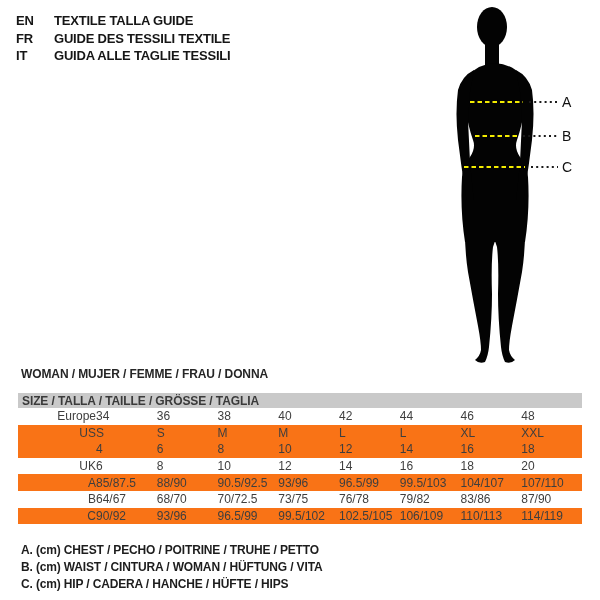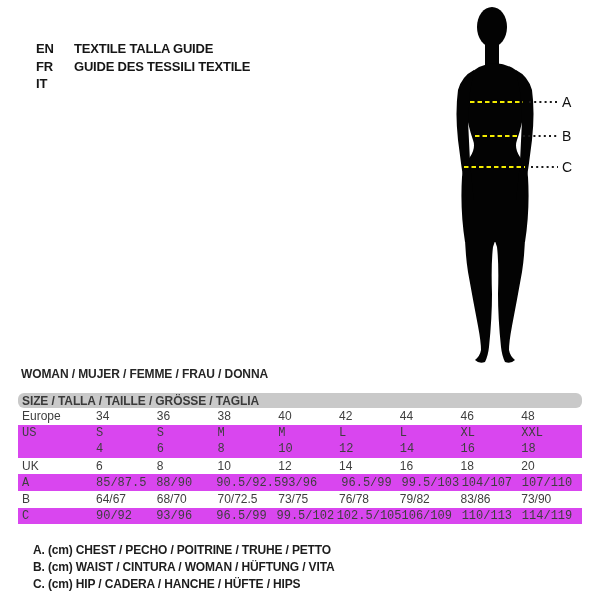--- a/index.html
+++ b/index.html
@@ -1,56 +1,57 @@
 <!DOCTYPE html>
 <html><head>
 <meta charset="utf-8">
 <style>
   html,body{margin:0;padding:0;background:#fff;}
   .canvas{
     position:relative;width:600px;height:600px;background:#ffffff;
     font-family:"Liberation Sans",sans-serif;overflow:hidden;
   }
   
-  .lang-block{position:absolute;left:36px;top:12px;margin-top:28px;}
+  .lang-block{position:absolute;left:16px;top:12px;}
   .lang-row{display:flex;height:17.6px;align-items:center;}
   .lang-code{width:38px;font-weight:700;font-size:13px;color:#161616;letter-spacing:-0.2px;}
   .lang-text{font-weight:700;font-size:13px;color:#161616;letter-spacing:-0.2px;white-space:nowrap;}
   
   .figure{position:absolute;left:430px;top:0;width:170px;height:370px;}
   .figure svg{position:absolute;left:0;top:0;width:170px;height:370px;}
   .measure-label{position:absolute;left:132px;width:22px;font-size:14px;font-weight:400;color:#111;line-height:18px;}
   
   .table-title{position:absolute;left:21px;top:367px;font-size:12px;font-weight:700;color:#262626;letter-spacing:-0.1px;white-space:nowrap;}
   .size-table{position:absolute;left:18px;top:393px;width:564px;font-size:12px;color:#3e3e3e;}
-  .t-header{height:15px;background:#c9c9c9;font-weight:700;color:#3a3a3a;display:flex;align-items:center;padding-left:4px;font-size:12px;letter-spacing:-0.1px;border-radius:6px;}
+  .t-header{height:15px;background:#c9c9c9;font-weight:700;color:#3a3a3a;display:flex;align-items:center;padding-left:4px;font-size:12px;letter-spacing:-0.1px;}
   .t-row{display:grid;grid-template-columns:78px repeat(8,1fr);height:16.6px;align-items:center;}
-  .t-row.shaded{background:#d946ef;font-family:Liberation Mono, monospace;}
-  .t-label{padding-left:4px;text-align:left;}
+  .t-row.shaded{background:#f97316;}
+  .t-label{padding-left:4px;text-align:right;}
   .t-cell{text-align:left;white-space:nowrap;}
   
-  .legend{position:absolute;left:21px;top:542px;margin-left:12px;}
+  .legend{position:absolute;left:21px;top:542px;}
   .legend-line{font-size:12px;font-weight:700;color:#1d1d1d;line-height:17.2px;letter-spacing:-0.15px;white-space:nowrap;}
 </style>
 </head>
 <body>
 
 <div class="canvas">
 
   <div class="lang-block" id="lang-block">
       <div class="lang-row">
         <span class="lang-code">EN</span>
         <span class="lang-text">TEXTILE TALLA GUIDE</span>
       </div>
       <div class="lang-row">
         <span class="lang-code">FR</span>
         <span class="lang-text">GUIDE DES TESSILI TEXTILE</span>
       </div>
       <div class="lang-row">
         <span class="lang-code">IT</span>
+        <span class="lang-text">GUIDA ALLE TAGLIE TESSILI</span>
       </div>
     </div>
 
   <div class="figure" id="figure">
     <svg viewBox="0 0 170 370" aria-hidden="true">
       <g fill="#030303">
         <ellipse cx="62" cy="27" rx="15" ry="20"></ellipse>
         <rect x="55" y="34" width="14" height="32"></rect>
         <path d="M38,76 Q48,64 65,63 Q82,64 92,76 Q97,90 95,106 Q92,126 87,140
                  Q84,148 90,157 Q97,166 98,177 Q100,210 95,242 L35,242 Q30,210 32,177
@@ -142,21 +143,21 @@
         </div>
         <div class="t-row">
           <span class="t-label">B</span>
           <span class="t-cell">64/67</span>
           <span class="t-cell">68/70</span>
           <span class="t-cell">70/72.5</span>
           <span class="t-cell">73/75</span>
           <span class="t-cell">76/78</span>
           <span class="t-cell">79/82</span>
           <span class="t-cell">83/86</span>
-          <span class="t-cell">73/90</span>
+          <span class="t-cell">87/90</span>
         </div>
         <div class="t-row shaded">
           <span class="t-label">C</span>
           <span class="t-cell">90/92</span>
           <span class="t-cell">93/96</span>
           <span class="t-cell">96.5/99</span>
           <span class="t-cell">99.5/102</span>
           <span class="t-cell">102.5/105</span>
           <span class="t-cell">106/109</span>
           <span class="t-cell">110/113</span>

